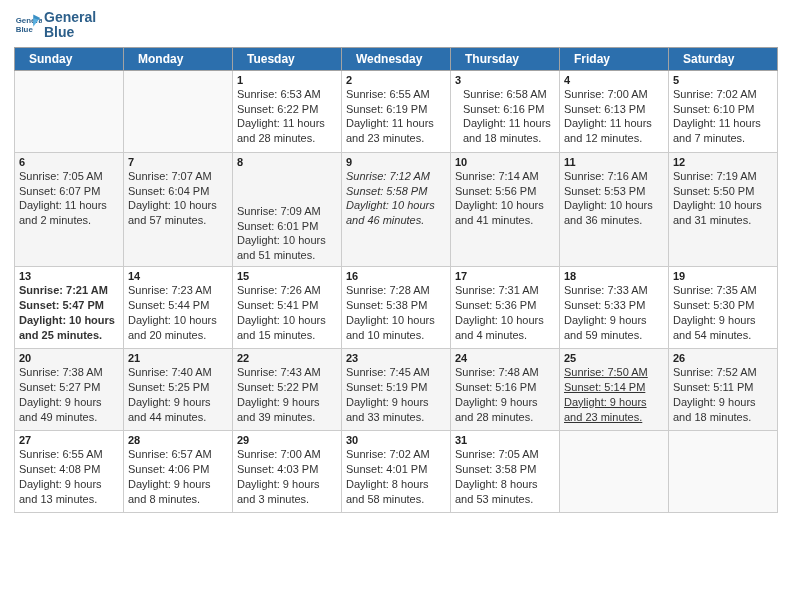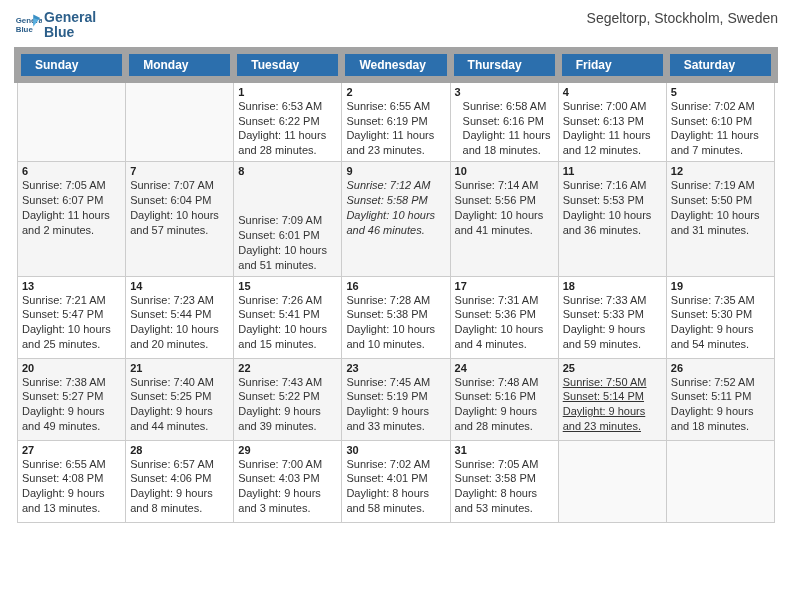--- a/index.html
+++ b/index.html
@@ -55,21 +55,21 @@
       border-collapse: collapse;
       table-layout: fixed;
     }
     .calendar th {
       background-color: #2c6fad;
       color: #fff;
       text-align: left;
       padding: 4px 14px;
       font-size: 12px;
       font-weight: bold;
-      border: 7px solid #a3a3a3;
+      border: 1px solid #a3a3a3;
     }
     .calendar td {
       border: 1px solid #ccc;
       vertical-align: top;
       padding: 3px 4px;
       font-size: 9.5px;
       color: #333;
       background: #fff;
       height: 82px;
     }
@@ -103,21 +103,20 @@
         <text x="2" y="24" font-size="9" font-weight="bold" fill="#2c5f8a">Blue</text>
         <polygon points="22,4 30,8 22,16" fill="#3a8fc4"></polygon>
         <polygon points="22,8 28,10 22,18" fill="#5ab0e0"></polygon>
       </svg>
       <div>
         <div class="logo-text">General</div>
         <div class="logo-text">Blue</div>
       </div>
     </div>
     <div class="title-block">
-      <div class="subtitle">Segeltorp, Stockholm, Sweden</div>
     </div>
   </div>
 
   <table class="calendar">
     <thead>
       <tr>
         <th>Sunday</th>
         <th>Monday</th>
         <th>Tuesday</th>
         <th>Wednesday</th>
@@ -213,21 +212,21 @@
             <span class="day-num">12</span>
             <div class="day-info" style="white-space: pre-line;">Sunrise: 7:19 AM
 Sunset: 5:50 PM
 Daylight: 10 hours
 and 31 minutes.</div>
           </td>
         </tr>
         <tr>
           <td>
             <span class="day-num">13</span>
-            <div class="day-info" style="white-space: pre-line;">Sunrise: 7:21 AM
+            <div class="day-info" style="white-space: pre-line; font-weight: bold;">Sunrise: 7:21 AM
 Sunset: 5:47 PM
 Daylight: 10 hours
 and 25 minutes.</div>
           </td>
           <td>
             <span class="day-num">14</span>
             <div class="day-info" style="white-space: pre-line;">Sunrise: 7:23 AM
 Sunset: 5:44 PM
 Daylight: 10 hours
 and 20 minutes.</div>

